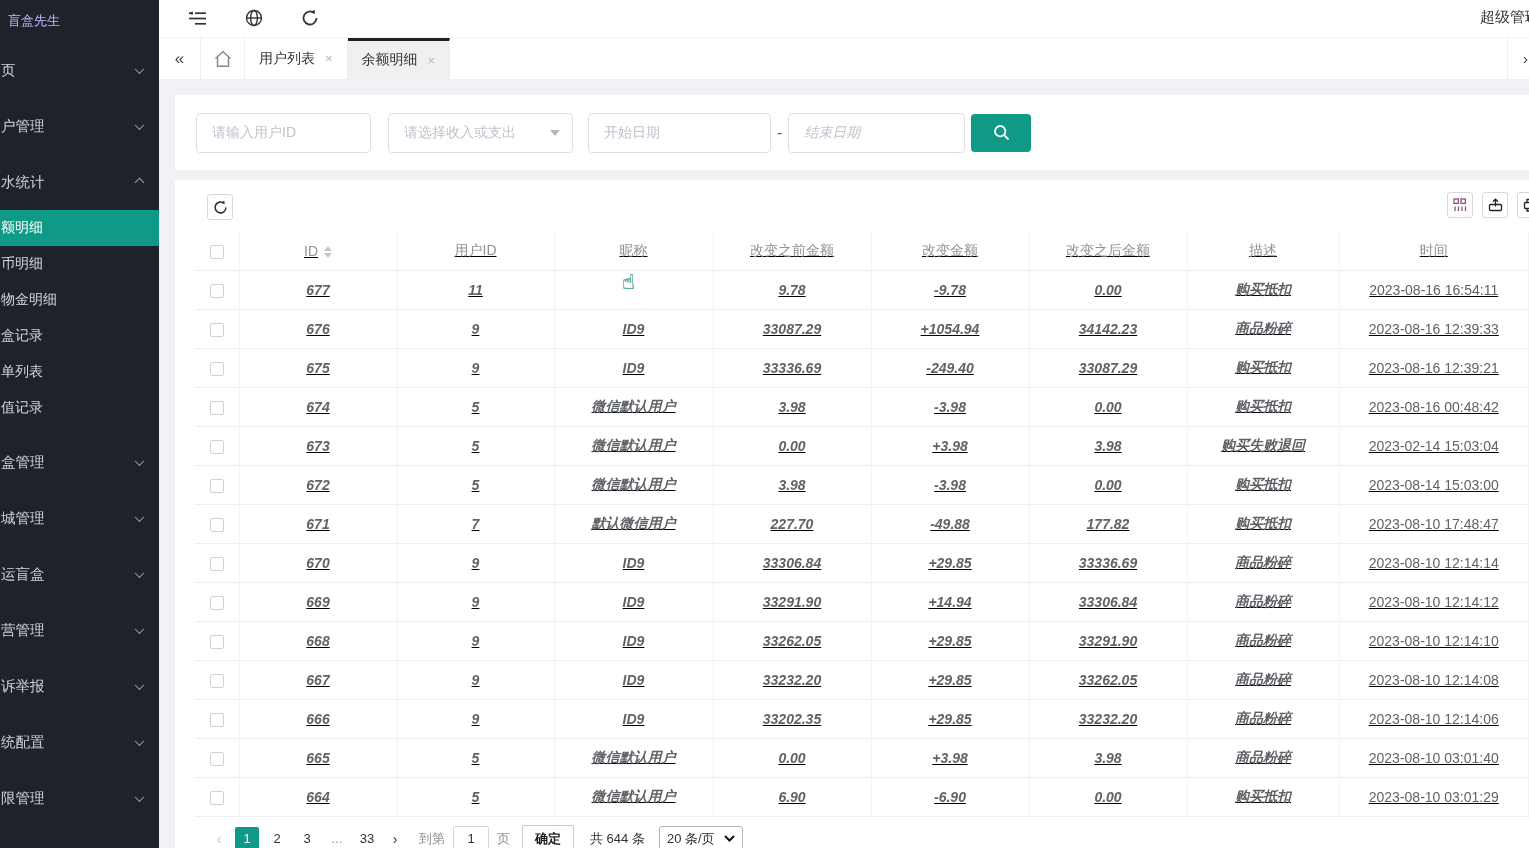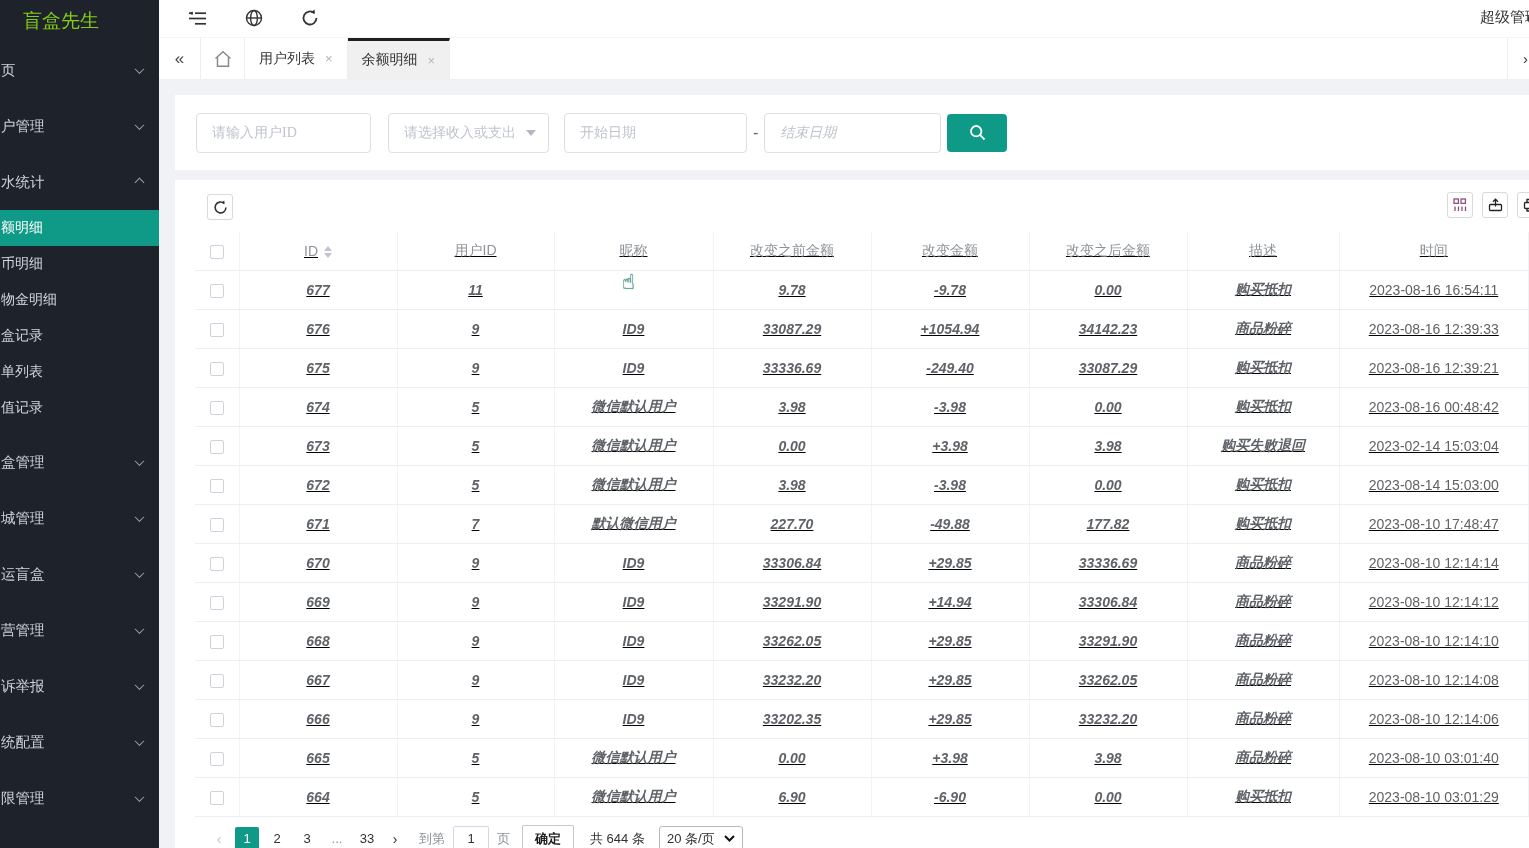--- a/index.html
+++ b/index.html
@@ -1,21 +1,21 @@
 <!DOCTYPE html>
 <html><head>
 <meta charset="utf-8">
 <style>
   * { margin:0; padding:0; box-sizing:border-box; }
   html,body { width:1529px; height:848px; overflow:hidden; font-family:"Liberation Sans",sans-serif; background:#f0f2f5; }
   body { display:flex; position:relative; }
 
   
   .sidebar { width:159px; flex:none; background:#1e222b; color:#cfd3db; overflow:hidden; }
-  .logo { height:42px; display:flex; align-items:center; padding-left:23px; font-size:19px; color:#84cc16; white-space:nowrap; }
+  .logo { height:42px; display:flex; align-items:center; padding-left:8px; font-size:13px; color:#c4b5fd; white-space:nowrap; }
   .menu-top { height:56px; display:flex; align-items:center; font-size:14.5px; cursor:pointer; white-space:nowrap; position:relative; }
   .menu-label { padding-left:1px; }
   .chev { position:absolute; right:16px; width:7px; height:7px; border-right:1.6px solid #9aa0ab; border-bottom:1.6px solid #9aa0ab; }
   .chev.down { transform:rotate(45deg) translate(-1px,-1px); }
   .chev.up   { transform:rotate(225deg); }
   .submenu { padding-bottom:8px; }
   .menu-sub { height:36px; display:flex; align-items:center; font-size:14px; cursor:pointer; white-space:nowrap; color:#d2d5dc; }
   .menu-sub.active { background:#0e9a86; color:#fff; }
 
   
@@ -34,22 +34,22 @@
   .tab-spacer { flex:1; }
   .seg-more { width:36px; border-left:1px solid #eee; border-right:none; margin-right:-14px; font-size:15px; color:#333; }
 
   .content { flex:1; padding:15px 0 0 16px; overflow:hidden; }
 
   
   .card { background:#fff; }
   .filter-card { height:75px; display:flex; align-items:center; padding-left:21px; }
   .f-input { height:40px; border:1px solid #dcdfe6; border-radius:4px; background:#fff; display:flex; align-items:center; padding:0 15px; font-size:14px; color:#bfc3cb; position:relative; cursor:text; }
   .f-select { cursor:pointer; }
-  .w-uid { width:175px; margin-right:17px;font-family:Liberation Serif, serif; }
-  .w-type { width:161px; margin-right:15px; }
+  .w-uid { width:175px; margin-right:17px; }
+  .w-type { width:185px; margin-right:15px; }
   .w-date1 { width:183px; }
   .w-date2 { width:177px;font-style:italic; }
   .caret-down { position:absolute; right:12px; width:0; height:0; border-left:5px solid transparent; border-right:5px solid transparent; border-top:6px solid #b3b7bf; }
   .dash { margin:0 6px; color:#666; }
   .search-btn { width:60px; height:38px; margin-left:6px; background:#0e9a86; border:none; border-radius:4px; display:flex; align-items:center; justify-content:center; cursor:pointer; }
 
   
   .table-card { margin-top:10px; padding:12px 0 0 20px; height:668px; }
   .toolbar { display:flex; align-items:center; position:relative; height:30px; margin-bottom:10px; }
   .tool-btn { width:26px; height:26px; border:1px solid #d9d9d9; border-radius:3px; background:#fff; display:flex; align-items:center; justify-content:center; cursor:pointer; }

